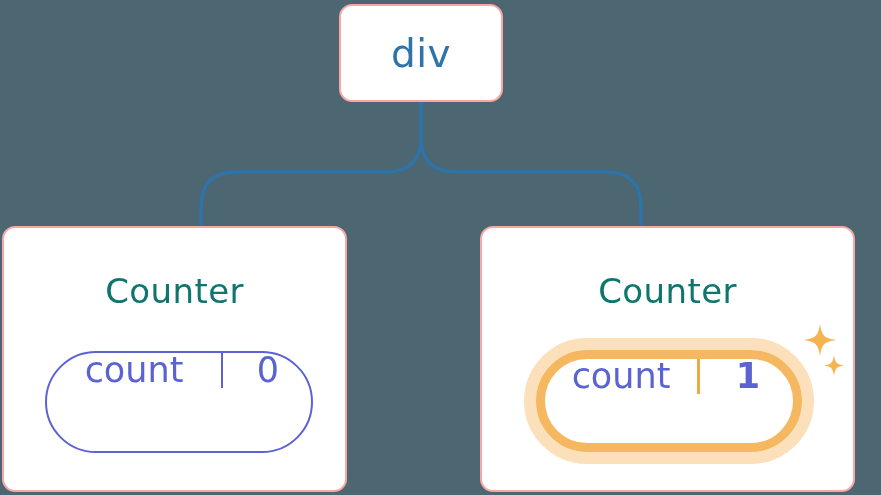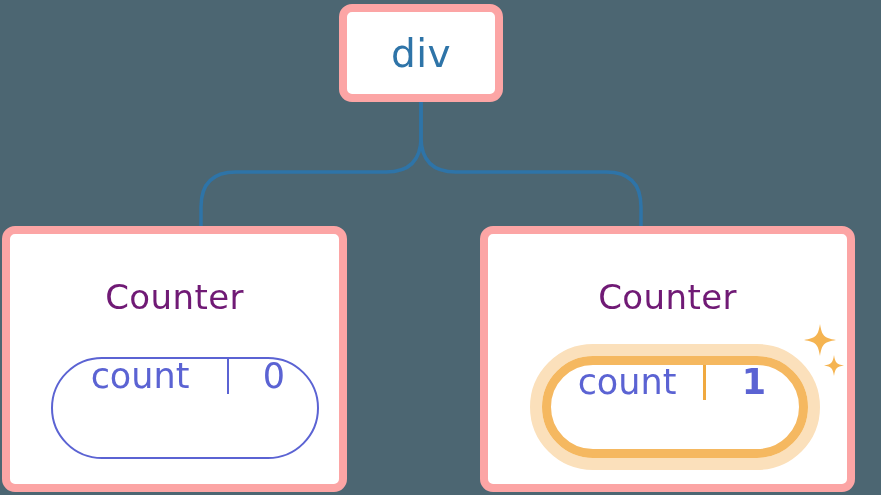--- a/index.html
+++ b/index.html
@@ -24,21 +24,21 @@
     top: 0;
     width: 881px;
     height: 495px;
     overflow: visible;
   }
   
   .node {
     position: absolute;
     box-sizing: border-box;
     background: #ffffff;
-    border: 8px solid #fca5a5;
+    border: 2px solid #fca5a5;
     border-radius: 13px;
   }
   #root-node {
     left: 339px;
     top: 4px;
     width: 164px;
     height: 98px;
     display: flex;
     align-items: center;
     justify-content: center;
@@ -61,21 +61,21 @@
     width: 375px;
     height: 266px;
   }
   .node-title {
     position: absolute;
     left: 0;
     right: 0;
     top: 46px;
     text-align: center;
     font-size: 34px;
-    color: #701a75;
+    color: #0f766e;
     letter-spacing: 0.4px;
     line-height: 1;
   }
   
   .pill-wrap {
     position: absolute;
   }
   #pill-wrap-0 {
     left: 40px;
     top: 122px;

